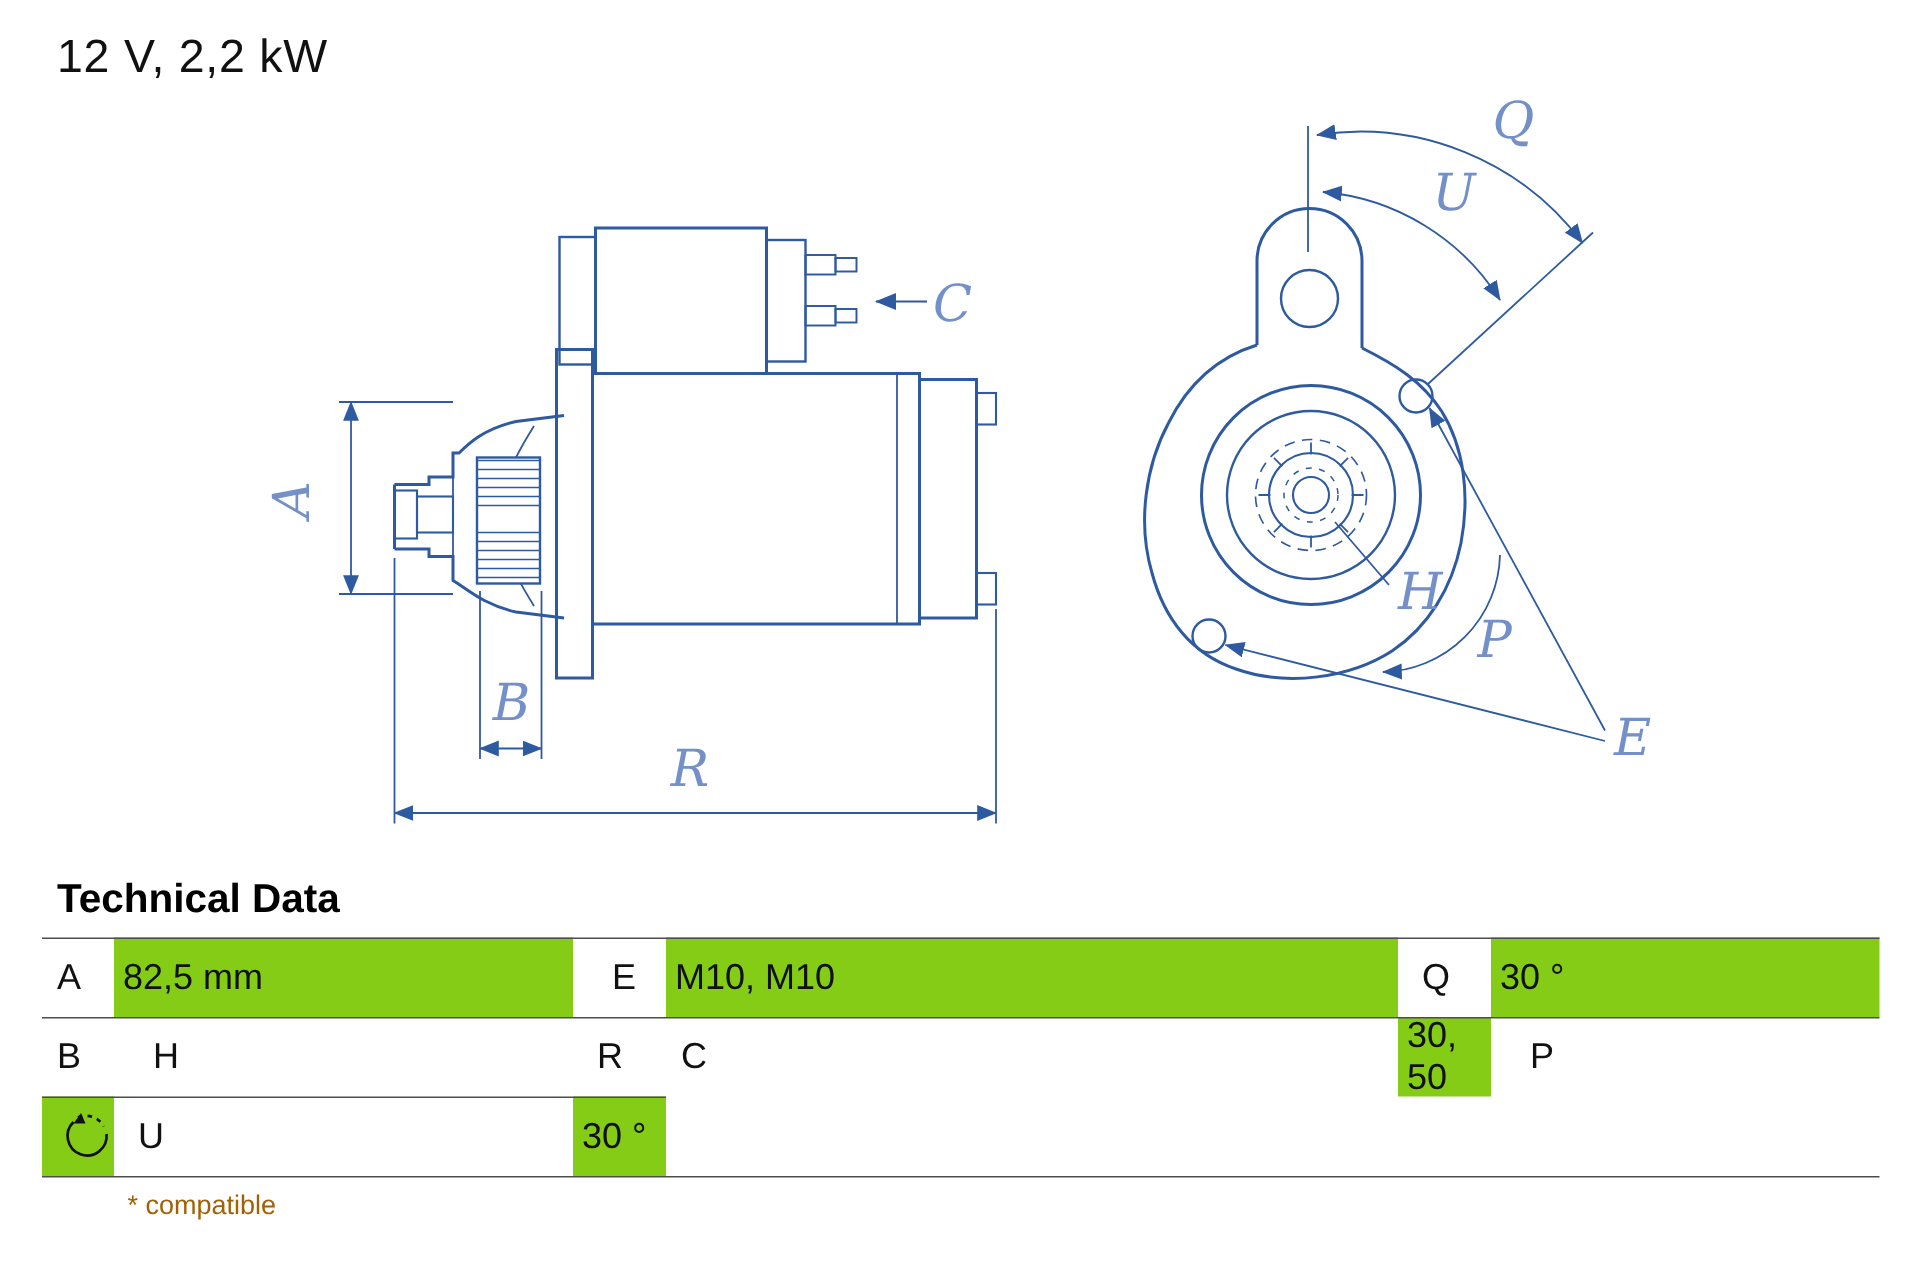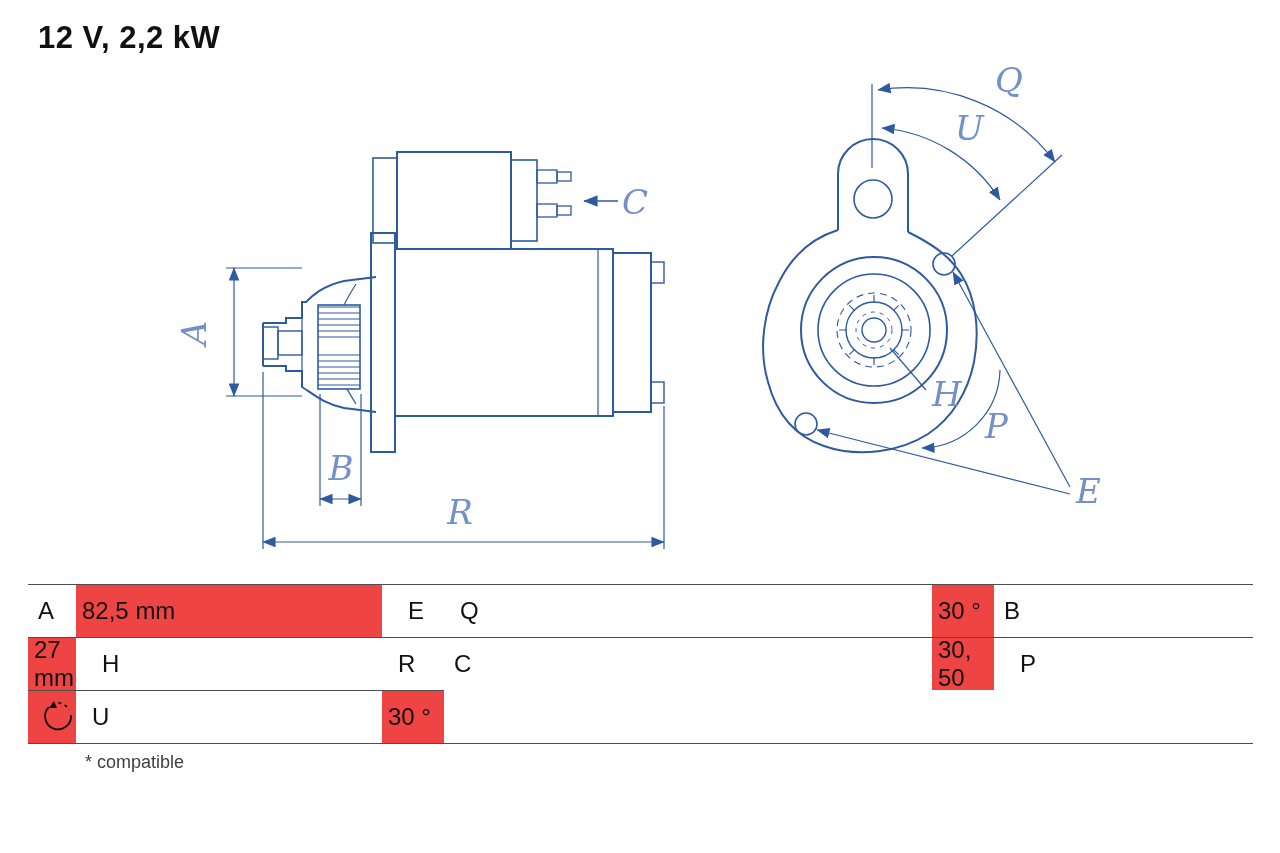--- a/index.html
+++ b/index.html
@@ -1,31 +1,31 @@
 <!DOCTYPE html>
 <html><head>
 <meta charset="utf-8">
 <style>
   html,body{margin:0;padding:0;}
   body{
     width:1280px;height:853px;position:relative;background:#fff;
     font-family:"Liberation Sans",sans-serif;color:#111;overflow:hidden;
   }
-  .title{position:absolute;left:38px;top:20px;font-size:31px;font-weight:700;letter-spacing:.5px;}
+  .title{position:absolute;left:38px;top:20px;font-size:31px;font-weight:400;letter-spacing:.5px;}
   svg.drawing{position:absolute;left:0;top:0;}
   .dimlabel{font-family:"DejaVu Serif","Liberation Serif",serif;font-style:italic;fill:#7490c9;font-size:34px;}
   .tech{position:absolute;left:28px;top:584px;width:1225px;}
   .tech-heading{font-size:27px;font-weight:700;margin:0 0 10px 10px;color:#000;}
   .tbl{display:grid;grid-template-columns:48px 306px 62px 488px 62px 259px;border-bottom:1px solid #4d4d4d;}
   .cell{height:52px;display:flex;align-items:center;font-size:24px;border-top:1px solid #4d4d4d;}
   .cell.key{background:#fff;padding-left:10px;}
   .cell.key.k2{padding-left:26px;}
   .cell.key.k3{padding-left:16px;}
-  .cell.val{background:#ef4444;padding-left:6px;}
-  .footnote{margin:8px 0 0 57px;font-size:18px;color:#404040;}
+  .cell.val{background:#84cc16;padding-left:6px;}
+  .footnote{margin:8px 0 0 57px;font-size:18px;color:#a16207;}
   .rot-icon{display:inline-block;margin-left:4px;}
 </style>
 </head>
 <body>
 
 <div class="title">12 V, 2,2 kW</div>
 
 <svg class="drawing" width="1280" height="575" viewBox="0 0 1280 575" fill="none" stroke="#2e5aa0" stroke-width="1.6">
   <defs>
     <marker id="ah" viewBox="0 0 10 8" refX="9.5" refY="4" markerWidth="11" markerHeight="9" orient="auto-start-reverse">
@@ -133,31 +133,32 @@
     <text class="dimlabel" x="460" y="524" text-anchor="middle">R</text>
     <text class="dimlabel" x="995" y="92">Q</text>
     <text class="dimlabel" x="955" y="140">U</text>
     <text class="dimlabel" x="932" y="406">H</text>
     <text class="dimlabel" x="985" y="438">P</text>
     <text class="dimlabel" x="1076" y="503">E</text>
   </g>
 </svg>
 
 <div class="tech">
+  <div class="tech-heading">Technical Data</div>
 
   <div class="tbl">
 
     <div class="cell key">A</div>
     <div class="cell val">82,5 mm</div>
     <div class="cell key k2">E</div>
+    <div class="cell val">M10, M10</div>
     <div class="cell key k3">Q</div>
     <div class="cell val">30 °</div>
 
     <div class="cell key">B</div>
-    <div class="cell val">27 mm</div>
     <div class="cell key k2">H</div>
     <div class="cell key k3">R</div>
 
     <div class="cell key">C</div>
     <div class="cell val">30, 50</div>
     <div class="cell key k2">P</div>
     <div class="cell val">
       <span></span>
       <svg class="rot-icon" width="38" height="34" viewBox="0 0 38 34" fill="none" stroke="#111" stroke-width="1.8">
         <path d="M11,7 A13,13 0 1 0 33,15"></path>

